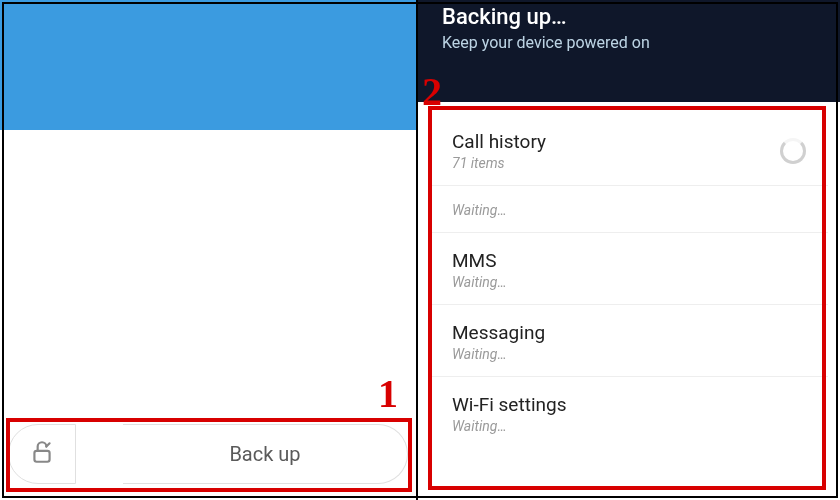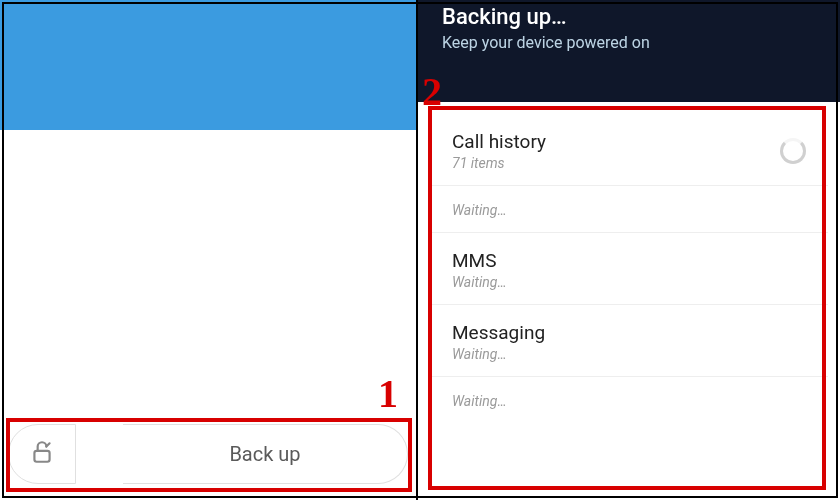--- a/index.html
+++ b/index.html
@@ -194,20 +194,21 @@
 
       <div class="list-item">
         <div class="item-text">
           <div class="item-title">Messaging</div>
           <div class="item-sub">Waiting…</div>
         </div>
       </div>
 
       <div class="list-item">
         <div class="item-text">
+          <div class="item-title">Wi-Fi settings</div>
           <div class="item-sub">Waiting…</div>
         </div>
       </div>
 
     </div>
 
     <div class="annot-num" style="top:68px; left:4px;">2</div>
     <div class="annot-box" style="top:106px; left:10px; width:398px; height:384px;"></div>
   </div>
 

